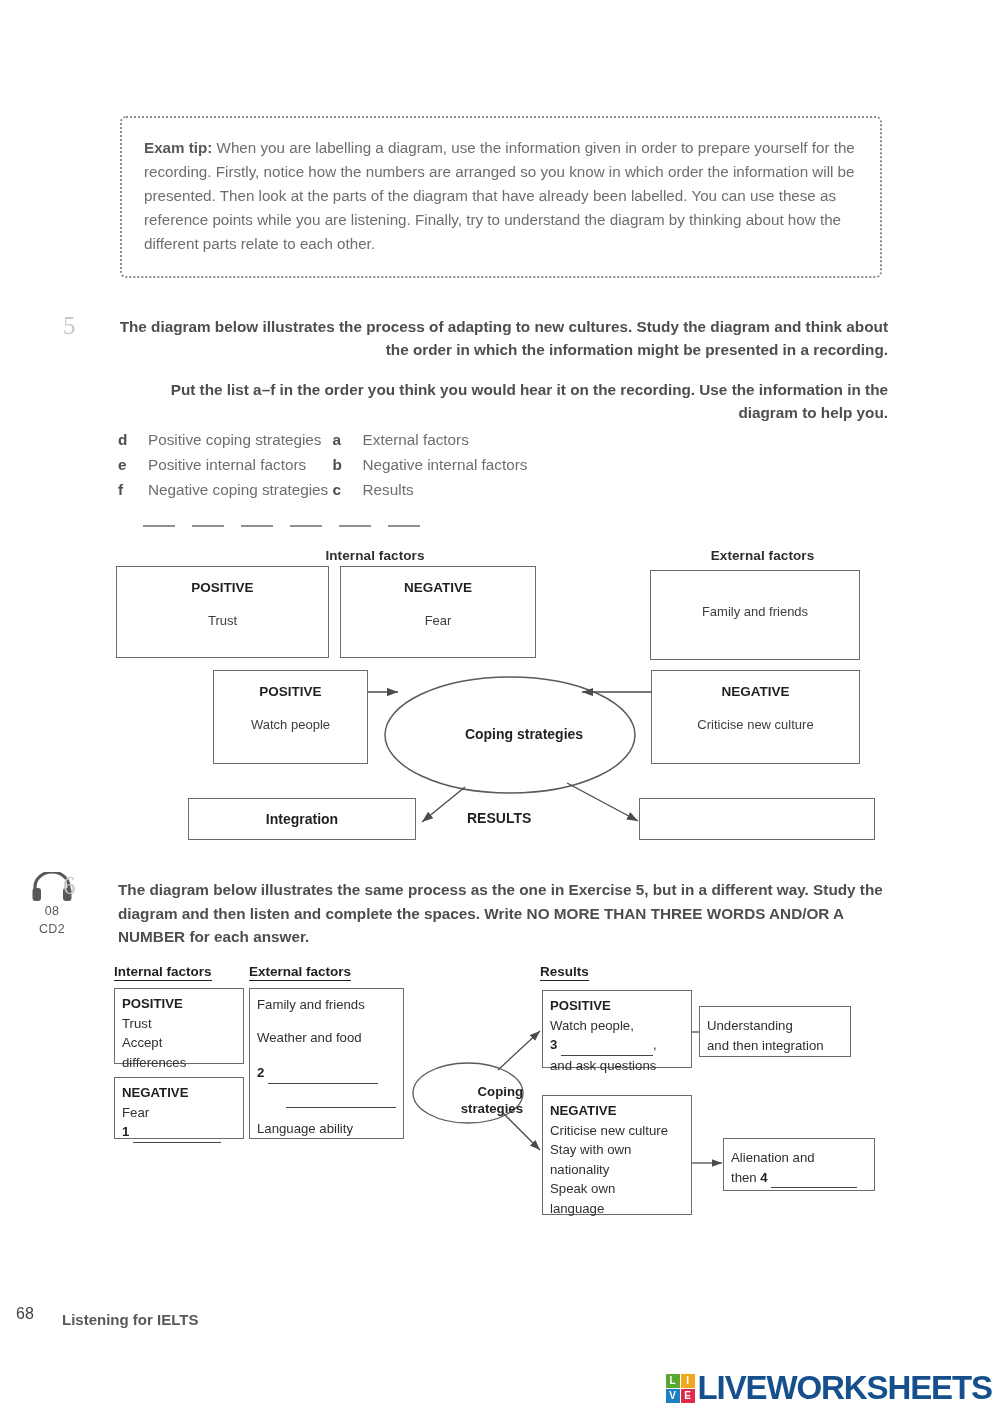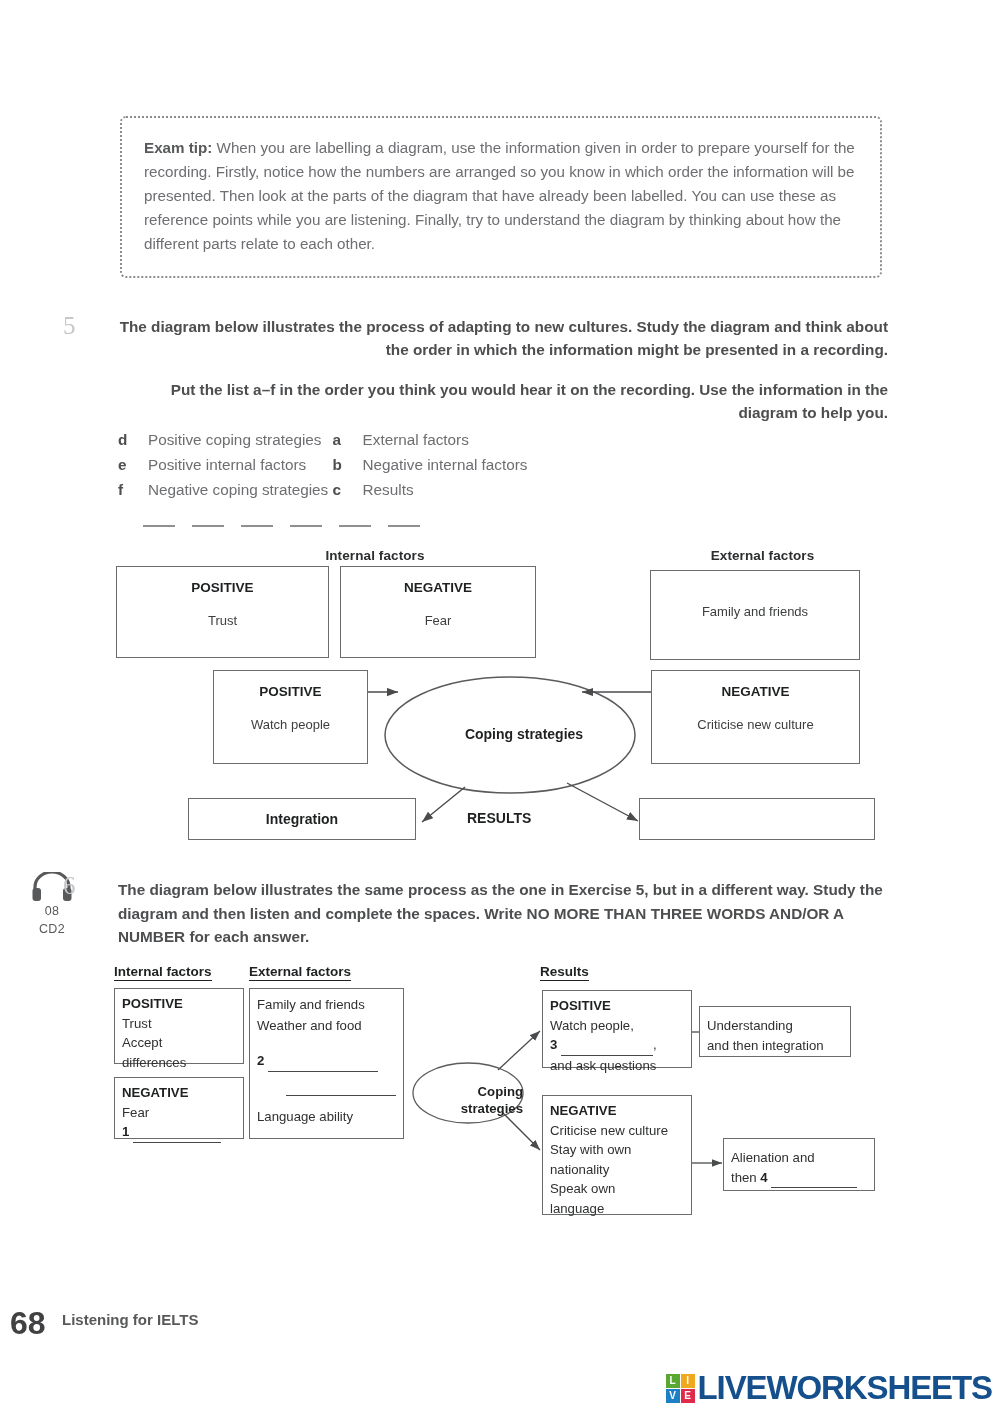--- a/index.html
+++ b/index.html
@@ -213,24 +213,24 @@
     font-size: 13.2px;
     font-weight: bold;
     color: #1f2021;
     text-align: center;
     line-height: 17px;
   }
 
   
   .pg-num {
     position: absolute;
-    left: 10px;
+    left: 16px;
     top: 1305px;
-    font-size: 32px;
-    font-weight: bold;
+    font-size: 16px;
+    font-weight: normal;
     color: #414042;
   }
   .pg-title {
     position: absolute;
     left: 62px;
     top: 1311px;
     font-size: 15px;
     font-weight: bold;
     color: #58595b;
   }
@@ -400,21 +400,21 @@
   </div>
 
   <div class="box" style="left:4px; top:117px; width:130px; height:62px;">
     <div class="hd">NEGATIVE</div>
     <div>Fear</div>
     <div><span class="num">1</span> <span class="gap" style="width:88px;">&nbsp;</span></div>
   </div>
 
   <div class="box" style="left:139px; top:28px; width:155px; height:151px; line-height:21px;">
     <div>Family and friends</div>
-    <div style="">Weather and food</div>
+    <div style="margin-top:12px;">Weather and food</div>
     <div style="margin-top:14px;"><span class="num">2</span> <span class="gap" style="width:110px;">&nbsp;</span></div>
   <div style="margin-top:2px; text-align:right;"><span class="gap" style="width:110px;">&nbsp;</span></div>
     <div style="margin-top:10px;">Language ability</div>
   </div>
 
   <div class="ellipse-label" style="left:303px; top:123px; width:110px;text-align:right;">
     <div>Coping</div>
     <div>strategies</div>
   </div>
 

